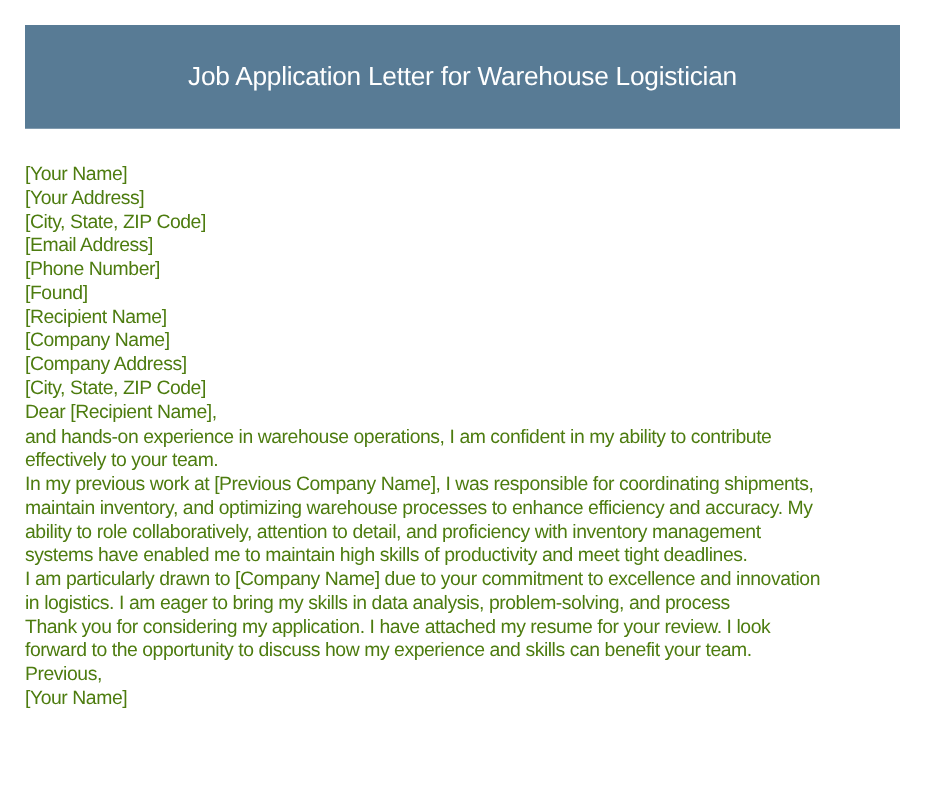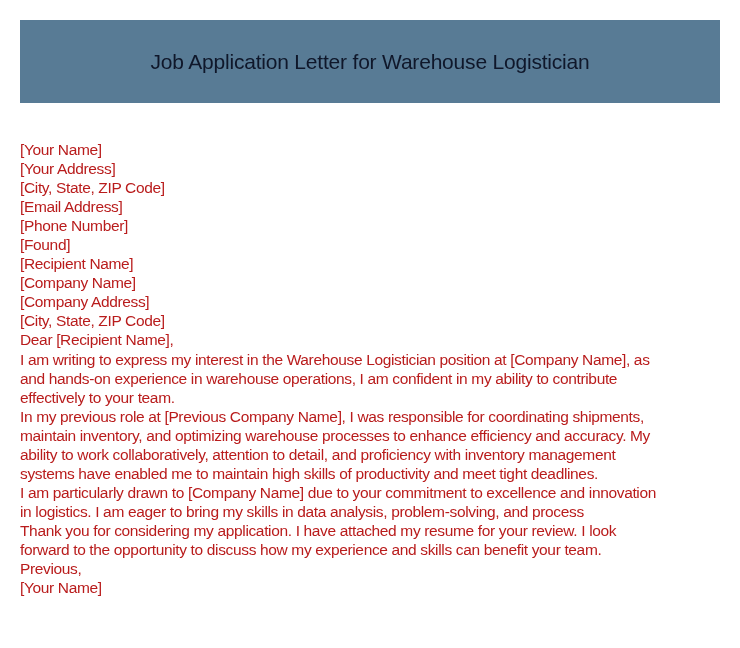--- a/index.html
+++ b/index.html
@@ -3,28 +3,28 @@
   <meta charset="utf-8">
   <style>
     html, body { margin: 0; padding: 0; background: #ffffff; }
     body { width: 740px; height: 648px; position: relative; overflow: hidden; }
     .header {
       position: absolute; left: 20px; top: 20px; width: 700px; height: 83px;
       background: #587b95;
       display: flex; align-items: center; justify-content: center;
     }
     .header h1 {
-      margin: 0; color: #0f172a; font-weight: normal;
+      margin: 0; color: #ffffff; font-weight: normal;
       font-family: "Liberation Sans", sans-serif; font-size: 21px;
       letter-spacing: -0.2px;
     }
     .letter {
-      position: absolute; left: 20px; top: 140px; width: 705px;
+      position: absolute; left: 20px; top: 130px; width: 705px;
       font-family: "Liberation Sans", sans-serif; font-size: 15.5px;
-      line-height: 19.05px; color: #b91c1c; letter-spacing: -0.35px;
+      line-height: 19.05px; color: #4d7c0f; letter-spacing: -0.35px;
     }
     .line { display: block; white-space: nowrap; }
   </style>
 </head>
 <body>
 
 <div class="header">
   <h1>Job Application Letter for Warehouse Logistician</h1>
 </div>
 
@@ -39,28 +39,27 @@
   <span class="line">[Found]</span>
   <div>
     <span class="line">[Recipient Name]</span>
     <span class="line">[Company Name]</span>
     <span class="line">[Company Address]</span>
     <span class="line">[City, State, ZIP Code]</span>
   </div>
   <span class="line">Dear [Recipient Name],</span>
 
   <div>
-    <span class="line">I am writing to express my interest in the Warehouse Logistician position at [Company Name], as</span>
     <span class="line">and hands-on experience in warehouse operations, I am confident in my ability to contribute</span>
     <span class="line">effectively to your team.</span>
   </div>
   <div>
-    <span class="line">In my previous role at [Previous Company Name], I was responsible for coordinating shipments,</span>
+    <span class="line">In my previous work at [Previous Company Name], I was responsible for coordinating shipments,</span>
     <span class="line">maintain inventory, and optimizing warehouse processes to enhance efficiency and accuracy. My</span>
-    <span class="line">ability to work collaboratively, attention to detail, and proficiency with inventory management</span>
+    <span class="line">ability to role collaboratively, attention to detail, and proficiency with inventory management</span>
     <span class="line">systems have enabled me to maintain high skills of productivity and meet tight deadlines.</span>
   </div>
   <div>
     <span class="line">I am particularly drawn to [Company Name] due to your commitment to excellence and innovation</span>
     <span class="line">in logistics. I am eager to bring my skills in data analysis, problem-solving, and process</span>
   </div>
   <div>
     <span class="line">Thank you for considering my application. I have attached my resume for your review. I look</span>
     <span class="line">forward to the opportunity to discuss how my experience and skills can benefit your team.</span>
   </div>

